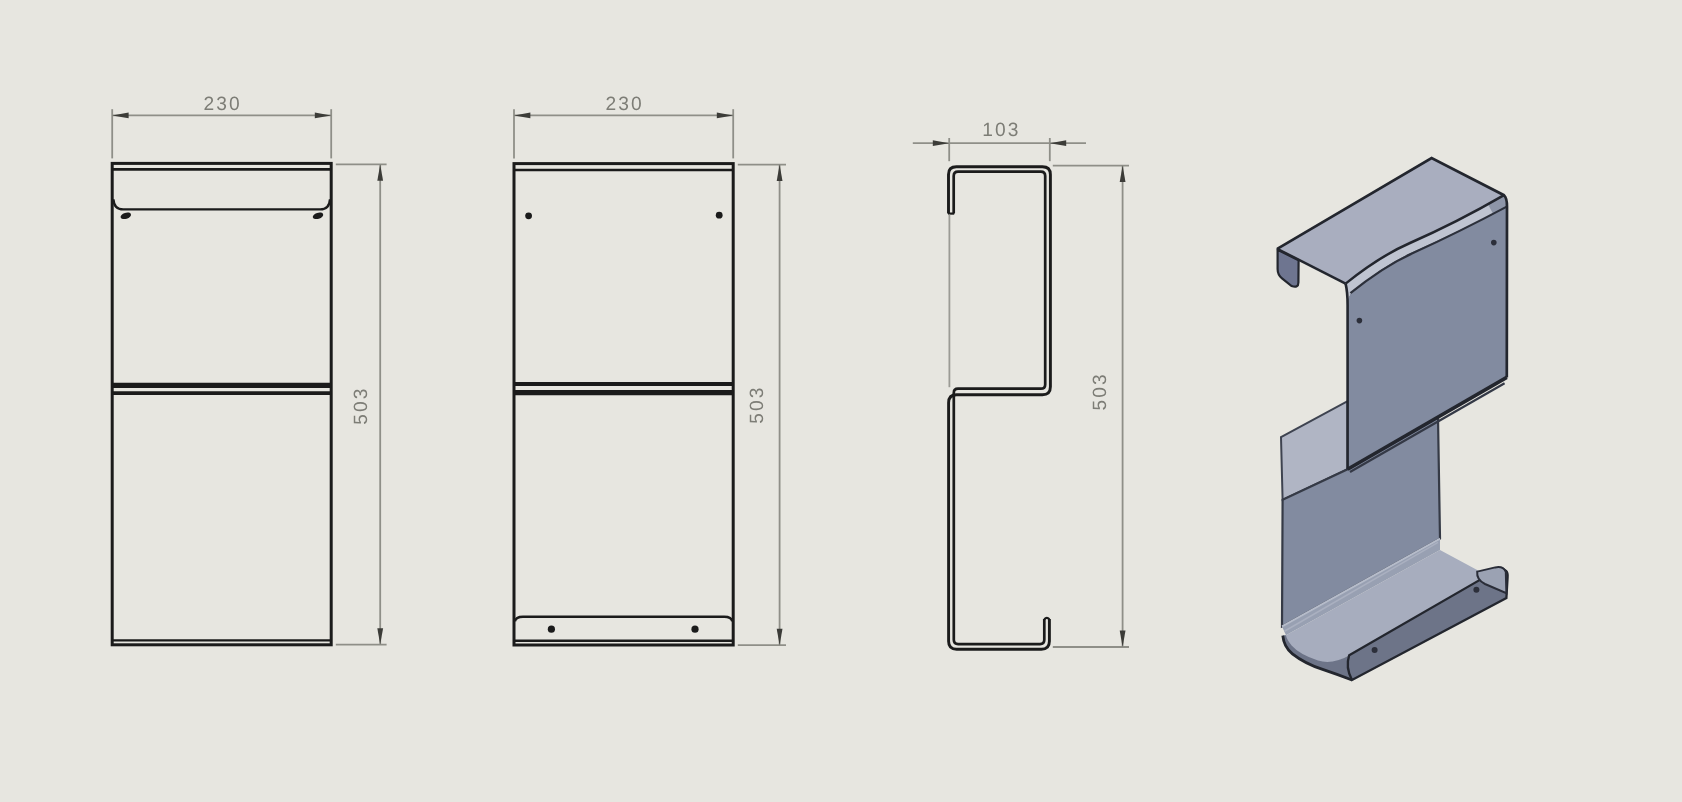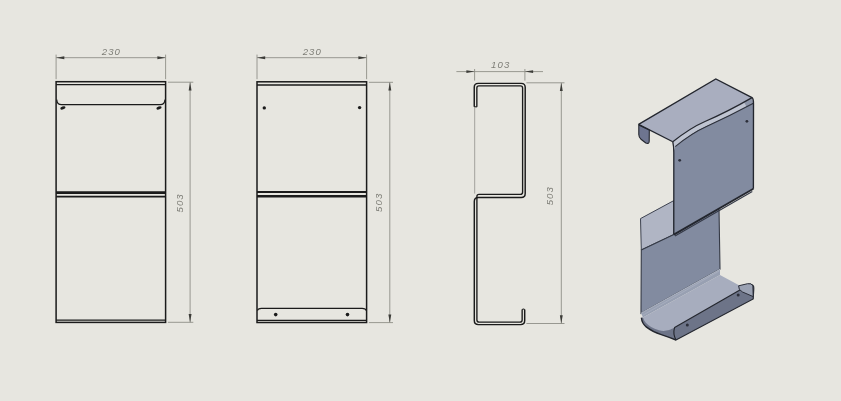--- a/index.html
+++ b/index.html
@@ -1,16 +1,16 @@
 <!DOCTYPE html>
 <html><head>
 <meta charset="utf-8">
 <style>
 html,body{margin:0;padding:0;background:#e7e6e0;}
-#page{width:841px;height:401px;overflow:hidden;font-style:italic;}
+#page{width:841px;height:401px;overflow:hidden;}
 .dim{font-family:"Liberation Sans",sans-serif;font-size:9.6px;fill:#7d7d76;letter-spacing:1.05px;}
 </style>
 </head>
 <body>
 
 <div id="page">
 <svg width="841" height="401" viewBox="0 0 841 401">
 
 <rect x="56.1" y="81.7" width="109.5" height="240.7" fill="none" stroke="#1b1b1b" stroke-width="1.5"></rect>
 

